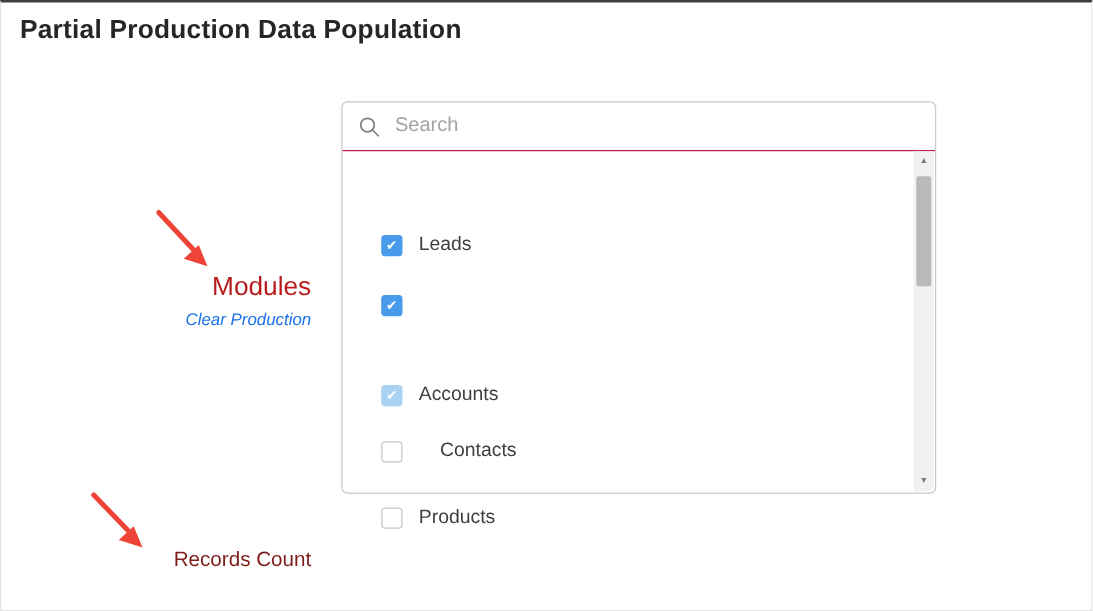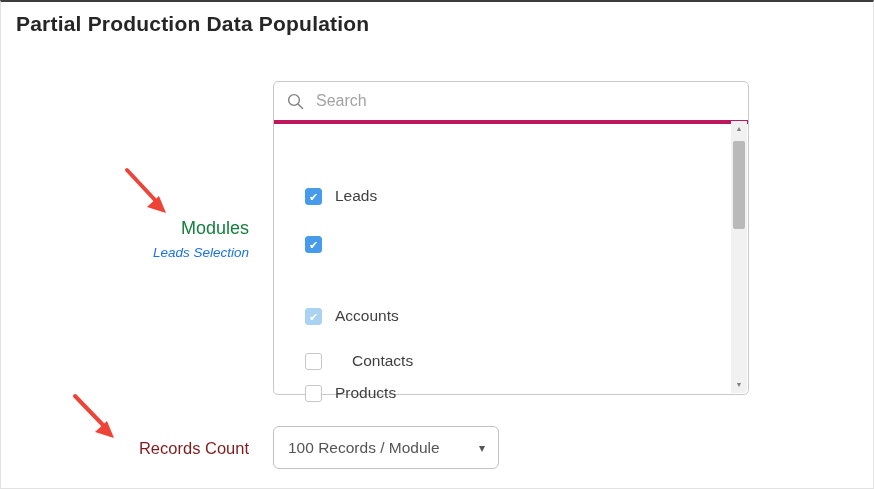--- a/index.html
+++ b/index.html
@@ -10,31 +10,31 @@
   .page-title{
     position:absolute;left:15px;top:10px;margin:0;
     font-size:21px;font-weight:700;color:var(--title-color,#262626);letter-spacing:.2px;
   }
   
   .arrow{position:absolute;pointer-events:none;}
   .arrow line{stroke:var(--arrow-red);stroke-width:4;stroke-linecap:round;}
   .arrow .ah{fill:var(--arrow-red);}
   
   .modules-labels{position:absolute;left:52px;top:216px;width:196px;text-align:right;}
-  .field-label{font-size:18px;color:#15803d;}
+  .field-label{font-size:21px;color:#b91c1c;}
   .clear-link{display:inline-block;margin-top:6px;font-size:13.5px;font-style:italic;color:var(--link-blue);cursor:pointer;text-decoration:none;}
   .records-label{position:absolute;left:52px;top:437px;width:196px;text-align:right;font-size:16.5px;color:#7f1d1d;}
   
   .modules-box{
     position:absolute;left:272px;top:79px;width:476px;height:314px;box-sizing:border-box;
     background:#fff;border:1px solid #c9c9c9;border-radius:5px;
   }
   .search-row{
     position:absolute;left:0;top:0;right:0;height:38px;display:flex;align-items:center;
-    padding:0 0 0 13px;border-bottom:4px solid #be185d;
+    padding:0 0 0 13px;border-bottom:1px solid #be185d;
   }
   .search-row svg{flex:0 0 auto;}
   .search-input{
     flex:1;border:none;outline:none;margin-left:10px;font-size:16px;color:#444;
     font-family:"Liberation Sans","DejaVu Sans",sans-serif;background:transparent;
   }
   .search-input::placeholder{color:#a3a3a3;}
   .module-list{position:absolute;left:0;top:38px;right:17px;bottom:0;}
   .module-row{position:absolute;left:31px;display:flex;align-items:flex-end;cursor:pointer;}
   .checkbox{
@@ -83,21 +83,21 @@
     <polygon class="ah" points="47,51 28,45 40,34"></polygon>
   </svg>
 
   <svg class="arrow" style="left:66px;top:388px" width="60" height="56" viewBox="0 0 60 56">
     <line x1="8" y1="6" x2="36" y2="35"></line>
     <polygon class="ah" points="47,48 28,42 40,31"></polygon>
   </svg>
 
   <div class="modules-labels">
     <div class="field-label">Modules</div>
-    <a href="#" class="clear-link">Leads Selection</a>
+    <a href="#" class="clear-link">Clear Production</a>
   </div>
 
   <div class="modules-box">
     <div class="search-row">
       <svg width="17" height="17" viewBox="0 0 17 17">
         <circle cx="7" cy="7" r="5.4" fill="none" stroke="#808080" stroke-width="1.4"></circle>
         <line x1="11.2" y1="11.2" x2="15.6" y2="15.6" stroke="#808080" stroke-width="1.4" stroke-linecap="round"></line>
       </svg>
       <input class="search-input" type="text" placeholder="Search" style="">
     </div>
@@ -124,36 +124,32 @@
     </div>
 
     <div class="module-row" style="top: 231px; gap: 17px;">
       <span class="checkbox"></span>
       <div class="module-text">
         <span class="module-label">Contacts</span>
         
       </div>
     </div>
 
-    <div class="module-row" style="top: 263px;">
+    <div class="module-row" style="top: 284px;">
       <span class="checkbox"></span>
       <div class="module-text">
         <span class="module-label">Products</span>
         
       </div>
     </div>
   </div>
 
     <div class="scrollbar">
       <div class="sb-btn up">▲</div>
       <div class="sb-thumb"></div>
       <div class="sb-btn down">▼</div>
     </div>
   </div>
 
   <div class="records-label">Records Count</div>
 
-  <button class="dropdown">
-    <span class="value">100 Records / Module</span>
-    <span class="caret">▾</span>
-  </button>
 
 </div>
 
 </body></html>

